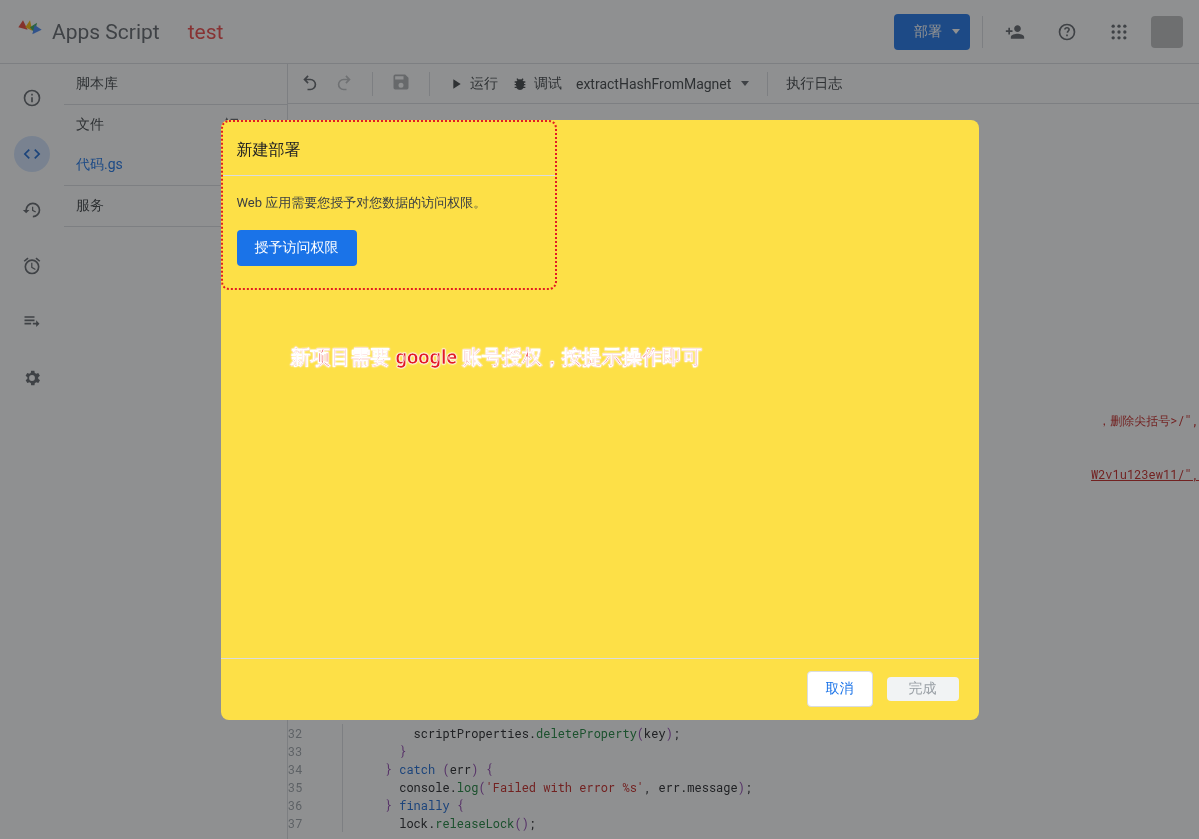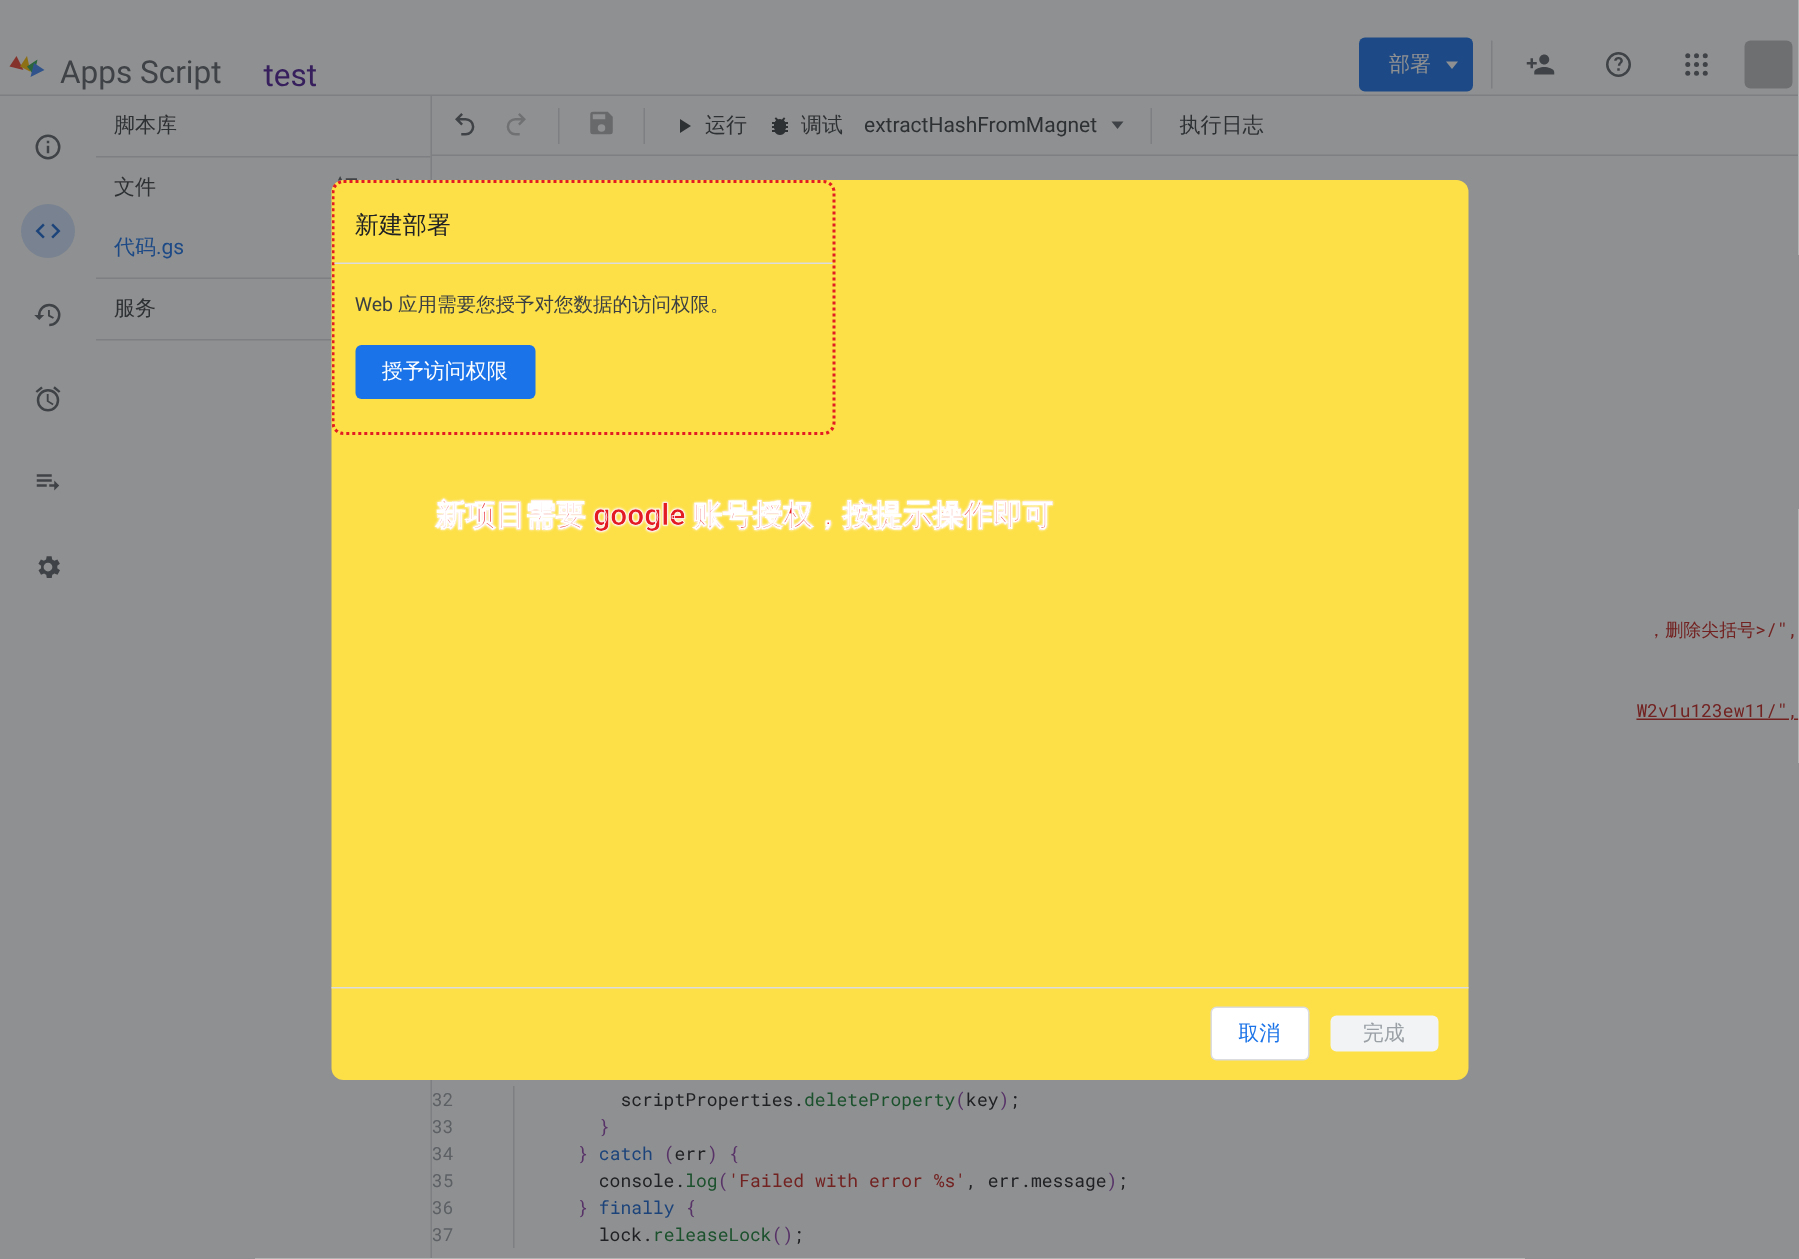--- a/index.html
+++ b/index.html
@@ -1,21 +1,21 @@
 <!DOCTYPE html>
 <html><head>
 <meta charset="utf-8">
 <style>
 * { box-sizing: border-box; margin: 0; padding: 0; }
 body { font-family: "Google Sans", Roboto, Arial, sans-serif; background: #fff; color: #202124; overflow: hidden; width: 1199px; height: 839px; position: relative; }
-.header { height: 64px; display: flex; align-items: flex-end; padding: 0 4px; border-bottom: 1px solid #dadce0; }
+.header { height: 64px; display: flex; align-items: center; padding: 0 16px; border-bottom: 1px solid #dadce0; }
 .logo-wrap { display: flex; align-items: center; gap: 8px; }
 .logo-svg { width: 28px; height: 28px; }
 .app-name { font-size: 21px; color: #5f6368; }
-.project-name { font-size: 21px; color: #4c1d95; margin-left: 28px; }
+.project-name { font-size: 21px; color: #ef4444; margin-left: 28px; }
 .header-right { margin-left: auto; display: flex; align-items: center; gap: 12px; }
 .deploy-btn { background: #1a73e8; color: #fff; border: none; border-radius: 4px; height: 36px; padding: 0 10px 0 20px; font-size: 14px; display: flex; align-items: center; gap: 10px; cursor: pointer; }
 .deploy-btn .caret { border-top: 5px solid #fff; border-left: 4px solid transparent; border-right: 4px solid transparent; }
 .icon-btn { width: 40px; height: 40px; border-radius: 50%; background: none; border: none; display: flex; align-items: center; justify-content: center; color: #5f6368; cursor: pointer; }
 .vsep { width: 1px; height: 32px; background: #dadce0; }
 .avatar { width: 32px; height: 32px; background: #bdbdbd; border-radius: 4px; }
 .main { display: flex; height: calc(839px - 64px); }
 .rail { width: 64px; display: flex; flex-direction: column; align-items: center; padding-top: 16px; gap: 20px; }
 .rail-btn { width: 36px; height: 36px; border-radius: 50%; border: none; background: none; color: #5f6368; display: flex; align-items: center; justify-content: center; cursor: pointer; }
 .rail-btn.active { background: #d2e3fc; color: #1967d2; }
@@ -40,21 +40,21 @@
 .tok-par { color: #8e44ad; }
 .tok-prop { color: #188038; }
 .overlay { position: absolute; inset: 0; background: rgba(32,33,36,0.5); display: flex; z-index: 10; }
 .dialog { width: 758px; height: 600px; background: #fde047; border-radius: 8px; margin: auto; display: flex; flex-direction: column; }
 .dialog-body { flex: 1; padding: 0; position: relative; }
 .inner-box { margin: 0; width: 336px; border: 2px dotted #e31b23; border-radius: 8px; padding: 18px 14px 22px 14px; position: absolute; top: 0; left: 0; }
 .inner-title { font-size: 16px; color: #202124; padding-bottom: 14px; }
 .inner-divider { border-top: 1px solid #dadce0; margin: 0 -14px 18px -14px; }
 .inner-msg { font-size: 13px; color: #3c4043; margin-bottom: 18px; }
 .auth-btn { background: #1a73e8; color: #fff; border: none; border-radius: 4px; height: 36px; padding: 0 18px; font-size: 14px; cursor: pointer; }
-.annotation { position: absolute; top: 210px; left: 70px; font-size: 20px; font-weight: 700; color: #e31b23; -webkit-text-stroke: 0.5px #fff; text-shadow: 0 0 2px #fff,0 0 2px #fff; }
+.annotation { position: absolute; top: 224px; left: 70px; font-size: 20px; font-weight: 700; color: #e31b23; -webkit-text-stroke: 0.5px #fff; text-shadow: 0 0 2px #fff,0 0 2px #fff; }
 .dialog-footer { height: 62px; border-top: 1px solid #dadce0; display: flex; gap: 14px; align-items: center; justify-content: flex-end; padding: 0 20px; }
 .btn-outline { border: 1px solid #dadce0; background: #fff; color: #1a73e8; border-radius: 4px; height: 36px; padding: 0 18px; font-size: 14px; cursor: pointer; }
 .btn-flat { background: #f1f3f4; color: #9aa0a6; border: none; border-radius: 4px; height: 24px; padding: 0 22px; font-size: 14px; }
 svg { width: 20px; height: 20px; fill: currentColor; }
 .code-overflow { position: absolute; right: 0; top: 0; font-family: "Roboto Mono", Consolas, monospace; font-size: 12px; color: #c5221f; }
 </style>
 </head>
 <body>
 
 <div class="header">

